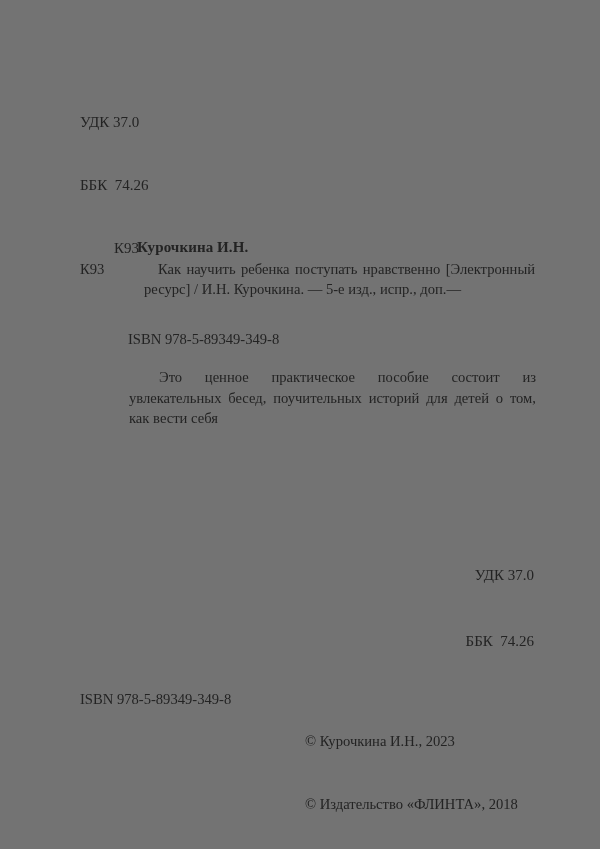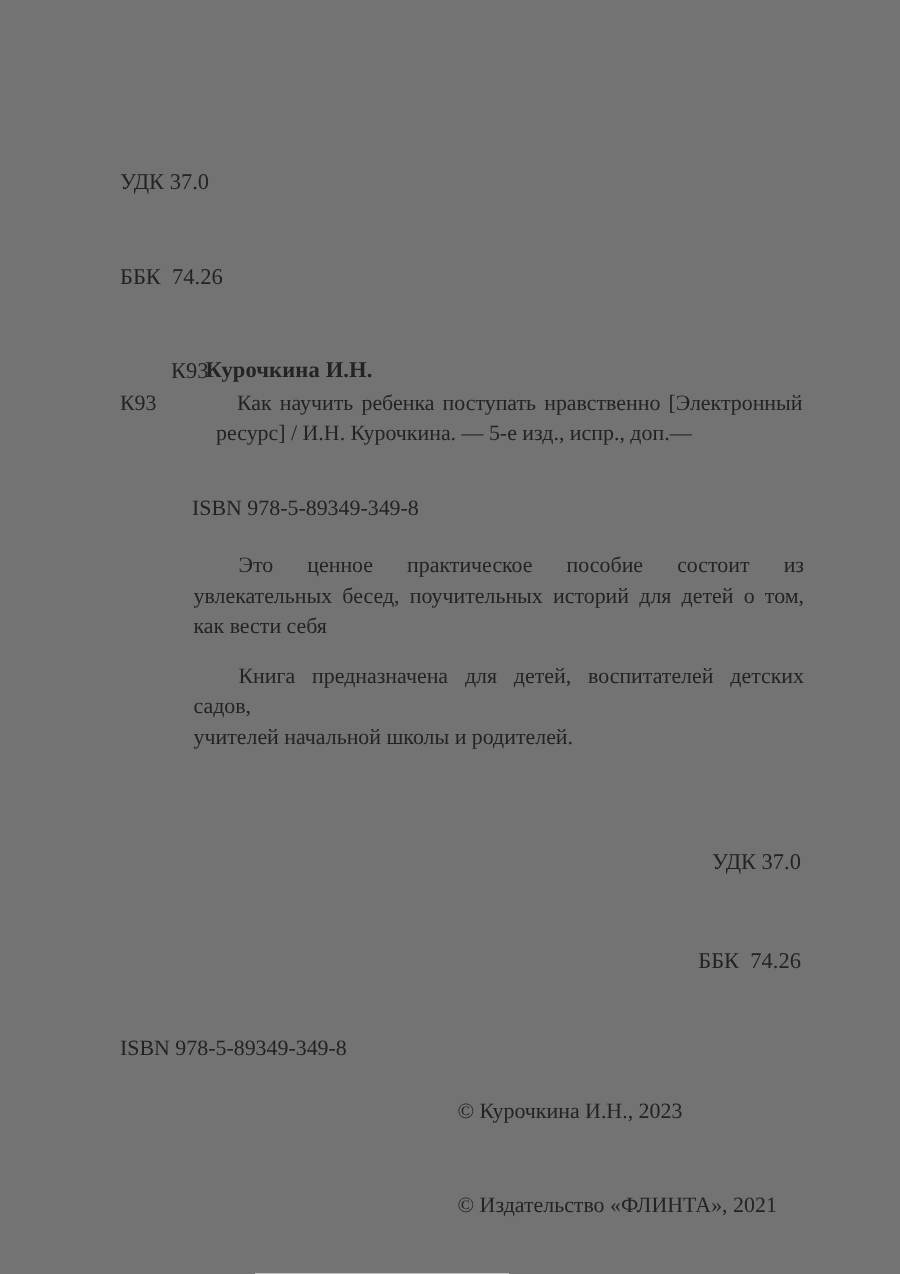--- a/index.html
+++ b/index.html
@@ -157,32 +157,28 @@
       </div>
     </div>
   </div>
 
   <div class="isbn-main">ISBN 978-5-89349-349-8</div>
 
   <div class="annotation">
     <p>
       <span>Это ценное практическое пособие состоит из увлекательных бесед, поучительных историй для детей о том,  как вести себя</span>
     </p>
-    <p>
-      <span>Книга предназначена для детей, воспитателей детских садов,</span>
-      <span class="tail">учителей начальной школы и родителей.</span>
-    </p>
   </div>
 
   <div class="udk-bottom">
     <div>УДК 37.0</div>
     <div>ББК  74.26</div>
   </div>
 
   <div class="footer">
     <div class="footer-isbn">ISBN 978-5-89349-349-8</div>
     <div class="footer-rights">
       <div>© Курочкина И.Н., 2023</div>
-      <div>© Издательство «ФЛИНТА», 2021</div>
+      <div>© Издательство «ФЛИНТА», 2018</div>
     </div>
   </div>
 
 </div>
 
 </body></html>

